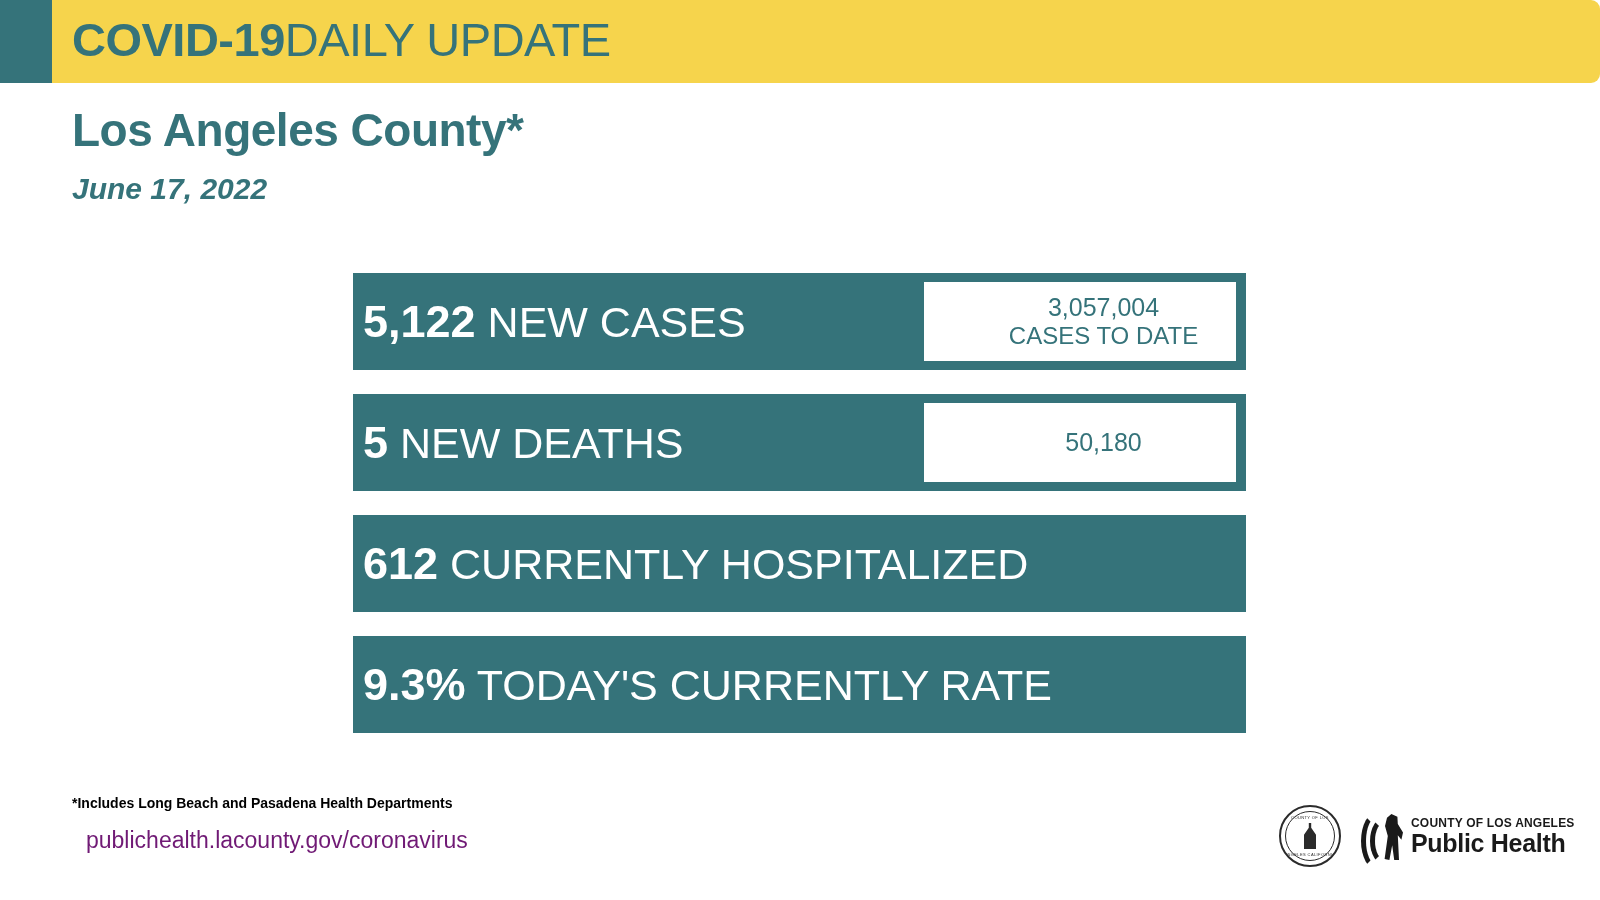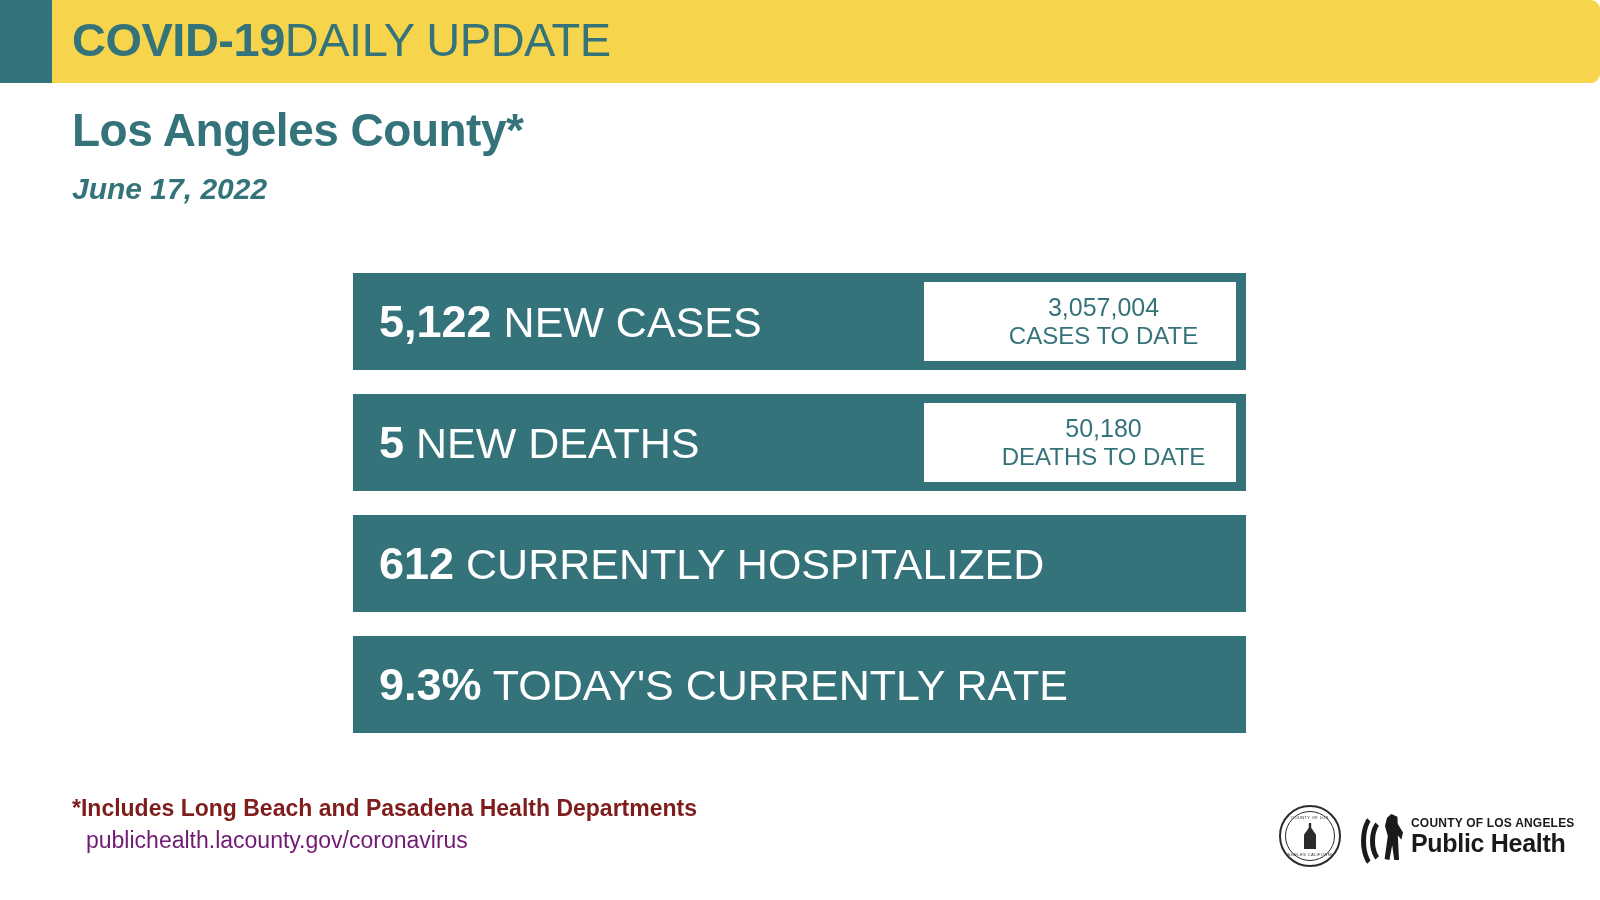--- a/index.html
+++ b/index.html
@@ -81,21 +81,21 @@
   .stat-bar {
     position: relative;
     background: #35737a;
     height: 97px;
     margin-bottom: 24px;
     display: flex;
     align-items: center;
     box-sizing: border-box;
   }
   .stat-main {
-    padding-left: 26px;
+    padding-left: 10px;
     color: #ffffff;
     font-size: 43px;
     white-space: nowrap;
     line-height: 1;
   }
   .stat-main .num {
     font-weight: bold;
     font-size: 45px;
   }
   .stat-main .lbl {
@@ -123,23 +123,23 @@
   .stat-side .side-lbl {
     font-size: 24px;
     line-height: 1.18;
   }
 
   
   .footnote {
     position: absolute;
     left: 72px;
     top: 795px;
-    font-size: 23px;
-    font-weight: bold;
-    color: #7f1d1d;
+    font-size: 14px;
+    font-weight: bold;
+    color: #000000;
   }
   .url {
     position: absolute;
     left: 86px;
     top: 827px;
     font-size: 23px;
     color: #701a75;
   }
 
   
@@ -264,21 +264,20 @@
     </div>
   </div>
 
   <div class="stat-bar">
     <div class="stat-main">
       <span class="num">5</span>
       <span class="lbl">NEW DEATHS</span>
     </div>
     <div class="stat-side">
       <div class="side-num">50,180</div>
-      <div class="side-lbl">DEATHS TO DATE</div>
     </div>
   </div>
 
   <div class="stat-bar">
     <div class="stat-main">
       <span class="num">612</span>
       <span class="lbl">CURRENTLY HOSPITALIZED</span>
     </div>
   </div>
 

